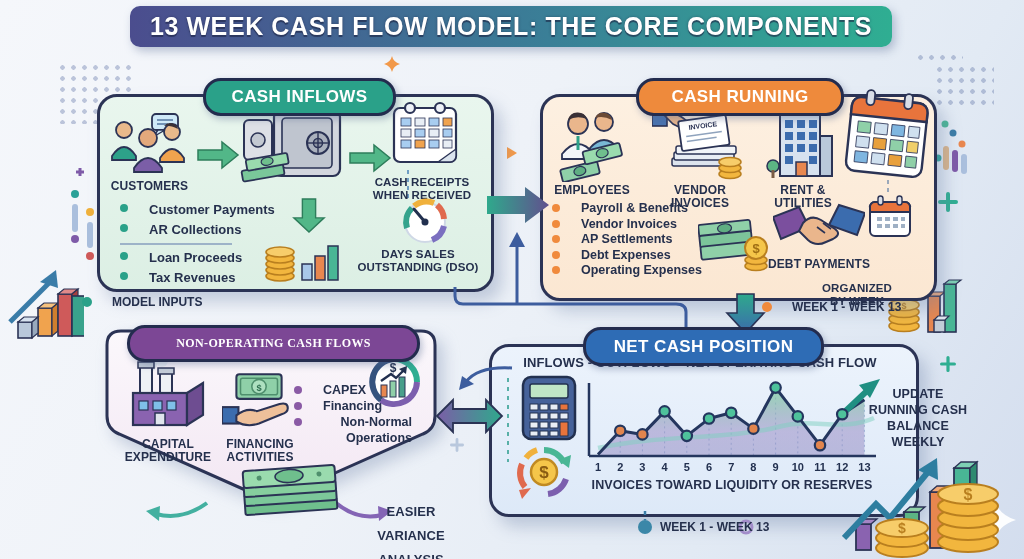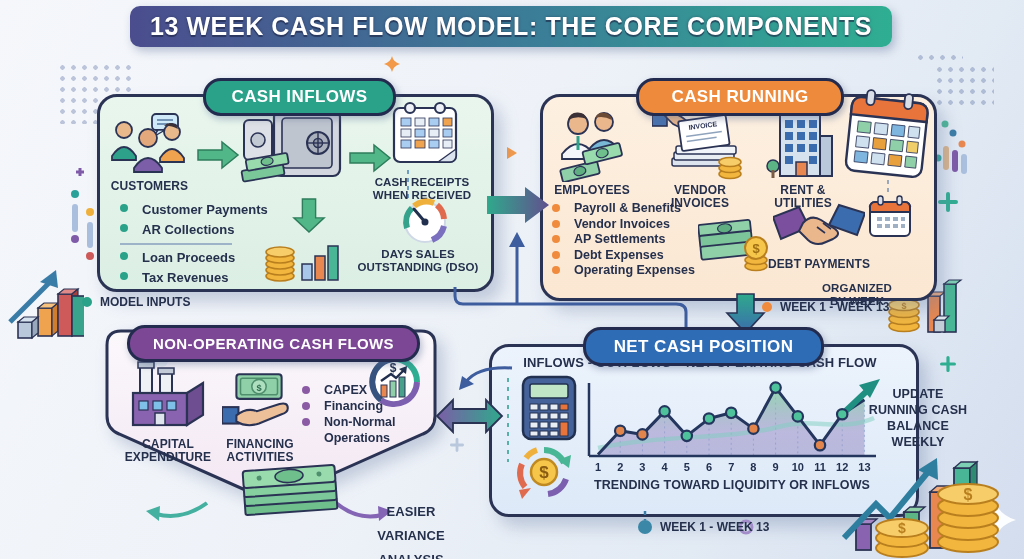--- a/index.html
+++ b/index.html
@@ -13,27 +13,27 @@
     font-size:25px;letter-spacing:.6px;text-shadow:0 2px 0 rgba(28,34,66,.55),0 0 3px rgba(28,34,66,.45);
     box-shadow:3px 4px 10px rgba(90,110,150,.4);}
   .panel{position:absolute;border:3px solid #2b3355;border-radius:20px;
     box-shadow:8px 10px 16px rgba(110,130,165,.35);}
   .pill{position:absolute;display:flex;align-items:center;justify-content:center;color:#fff;
     font-weight:bold;border:3px solid #232c4e;border-radius:18px;letter-spacing:.4px;
     box-shadow:2px 3px 7px rgba(80,100,140,.4);z-index:6;}
   .cap{position:absolute;font-weight:bold;font-size:11px;line-height:13px;text-align:center;
     color:#25304d;letter-spacing:.1px;z-index:5;}
   .bullets{position:absolute;margin:0;padding:0;list-style:none;z-index:5;}
-  .bullets li{display:flex;align-items:flex-start;gap:14px;font-weight:bold;color:#25304d;}
+  .bullets li{display:flex;align-items:flex-start;gap:21px;font-weight:bold;color:#25304d;}
   .dot{width:8px;height:8px;border-radius:50%;flex:0 0 8px;margin-top:4px;}
   .divider{position:absolute;height:2px;background:#9db3c8;z-index:5;}
   .dotgrid{position:absolute;background-image:radial-gradient(circle,rgba(95,115,165,.38) 2px,transparent 2.5px);
     background-size:11px 11px;z-index:1;}
   .icon{position:absolute;z-index:5;}
-  .lbl{position:absolute;display:flex;align-items:center;gap:8px;font-weight:bold;font-size:12px;
+  .lbl{position:absolute;display:flex;align-items:center;gap:20px;font-weight:bold;font-size:12px;
     color:#25304d;z-index:5;}
   .lbl .b{width:10px;height:10px;border-radius:50%;}
   svg{display:block;}
 </style>
 </head>
 <body>
 
 <div class="stage">
 
   <div class="dotgrid" style="left:57px;top:62px;width:78px;height:62px;"></div>
@@ -152,21 +152,21 @@
       </defs>
     <path d="M121,331 L421,331 Q435,331 435,345 L435,416 Q435,429 423,434 L290,493 Q271,501 252,493 L119,434 Q107,429 107,416 L107,345 Q107,331 121,331 Z" fill="url(#nopg)" stroke="#2b3355" stroke-width="3" style="filter:drop-shadow(7px 8px 8px rgba(110,130,165,.35));"></path>
   </svg>
 
   <div class="pill" style="left:203px;top:78px;width:187px;height:32px;background:#2aa189;font-size:17px;">
       <span>CASH INFLOWS</span>
     </div>
   <div class="pill" style="left:636px;top:78px;width:202px;height:32px;background:#ee8a3c;font-size:17px;">
       <span>CASH RUNNING</span>
     </div>
-  <div class="pill" style="left:127px;top:325px;width:287px;height:31px;background:#7c4795;font-size:15px;">
+  <div class="pill" style="left:127px;top:325px;width:287px;height:31px;background:#7c4795;font-size:12px;font-family:Liberation Serif, serif;">
       <span>NON-OPERATING CASH FLOWS</span>
     </div>
   <div class="pill" style="left:583px;top:327px;width:235px;height:33px;background:#2e6cb5;font-size:17px;">
       <span>NET CASH POSITION</span>
     </div>
 
   <svg class="abs" style="left:0;top:0;z-index:4;pointer-events:none;" width="1024" height="559" viewBox="0 0 1024 559">
     <defs>
       <linearGradient id="gArrowR" x1="0" y1="0" x2="1" y2="0">
           <stop offset="0" stop-color="#2fa98c"></stop>
@@ -493,21 +493,21 @@
   <svg class="icon" style="left:222px;top:370px;" width="74" height="66" viewBox="0 0 72 64">
     <rect x="14" y="4" width="44" height="24" rx="3" fill="#8fd0a8" stroke="#2b3355" stroke-width="2"></rect>
     <rect x="18" y="8" width="36" height="16" rx="2" fill="none" stroke="#4f8f6d" stroke-width="1.5"></rect>
     <circle cx="36" cy="16" r="7" fill="#aee0c0" stroke="#4f8f6d" stroke-width="1.5"></circle>
     <text x="36" y="20" text-anchor="middle" font-size="9" font-weight="bold" fill="#2f6e50">$</text>
     <rect x="0" y="36" width="16" height="16" fill="#3b6cae" stroke="#2b3355" stroke-width="2"></rect>
     <path d="M14,44 q10,-8 20,-4 l22,-7 q8,-2 8,4 q0,4 -6,6 l-22,9 q-12,4 -22,-2 z" fill="#eec09a" stroke="#2b3355" stroke-width="2"></path>
   </svg>
   <div class="cap" style="left:212px;top:438px;width:96px;font-size:12px;">FINANCING ACTIVITIES</div>
 
-  <ul class="bullets" style="left:302px;top:382px;font-size:12.5px;line-height:16px;width:118px;">
+  <ul class="bullets" style="left:294px;top:382px;font-size:12.5px;line-height:16px;width:118px;text-align:right;">
     <li>
         <span class="dot" style="background:#8a5aa5;margin-top:4px;"></span>
         <span>CAPEX</span>
       </li>
     <li>
         <span class="dot" style="background:#8a5aa5;margin-top:4px;"></span>
         <span>Financing</span>
       </li>
     <li>
         <span class="dot" style="background:#8a5aa5;margin-top:4px;"></span>
@@ -623,16 +623,16 @@
       <text x="127" y="93" text-anchor="middle" font-size="11" font-weight="bold" fill="#22304f">6</text>
       <text x="149.2" y="93" text-anchor="middle" font-size="11" font-weight="bold" fill="#22304f">7</text>
       <text x="171.4" y="93" text-anchor="middle" font-size="11" font-weight="bold" fill="#22304f">8</text>
       <text x="193.6" y="93" text-anchor="middle" font-size="11" font-weight="bold" fill="#22304f">9</text>
       <text x="215.79999999999998" y="93" text-anchor="middle" font-size="11" font-weight="bold" fill="#22304f">10</text>
       <text x="238" y="93" text-anchor="middle" font-size="11" font-weight="bold" fill="#22304f">11</text>
       <text x="260.2" y="93" text-anchor="middle" font-size="11" font-weight="bold" fill="#22304f">12</text>
       <text x="282.4" y="93" text-anchor="middle" font-size="11" font-weight="bold" fill="#22304f">13</text>
     </svg>
 
-  <div class="cap" style="left:582px;top:479px;width:300px;font-size:12.5px;">TRENDING TOWARD LIQUIDITY OR INFLOWS</div>
+  <div class="cap" style="left:582px;top:479px;width:300px;font-size:12.5px;">INVOICES TOWARD LIQUIDITY OR RESERVES</div>
   <div class="cap" style="left:868px;top:386px;width:100px;font-size:12.5px;line-height:16px;z-index:6;">UPDATE RUNNING CASH BALANCE WEEKLY</div>
 
 </div>
 
 </body></html>

